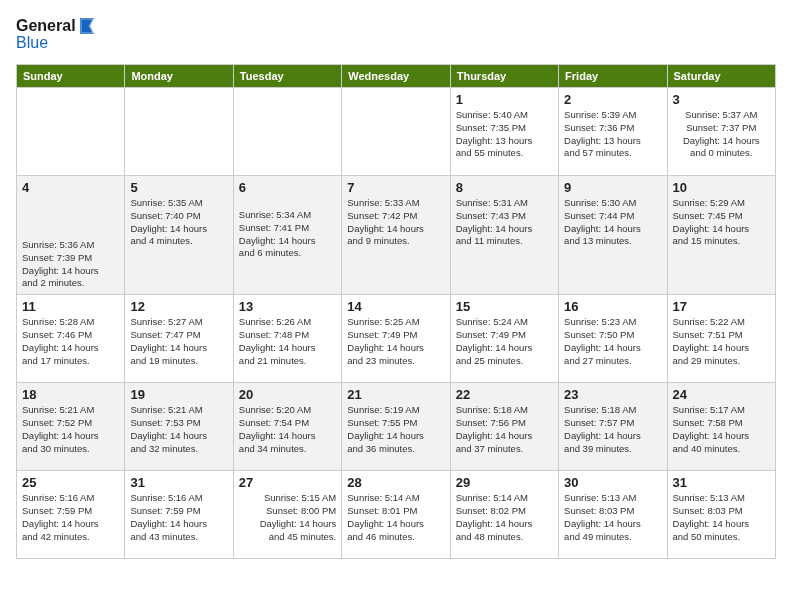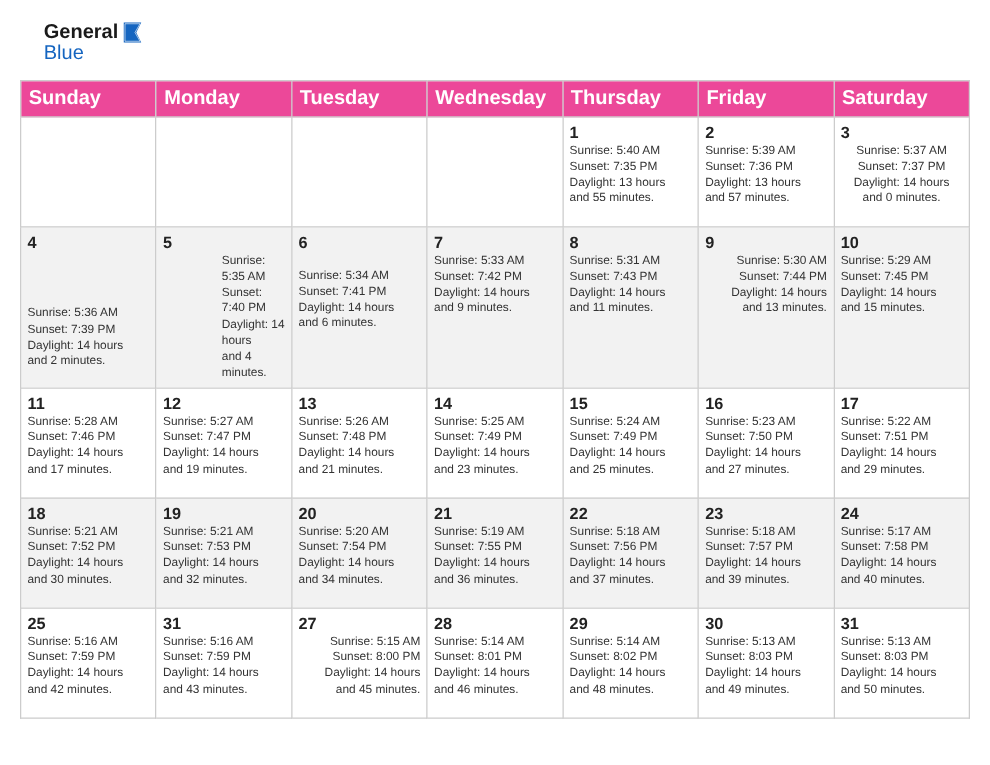--- a/index.html
+++ b/index.html
@@ -8,21 +8,20 @@
       background: #fff;
       width: 792px;
       min-height: 612px;
       padding: 16px;
     }
     .header {
       display: flex;
       justify-content: space-between;
       align-items: flex-start;
       margin-bottom: 12px;
-      margin-left: 19px;
     }
     .logo {
       display: flex;
       align-items: center;
       gap: 4px;
     }
     .title-block {
       text-align: right;
     }
     .month-title {
@@ -33,23 +32,23 @@
     .subtitle {
       font-size: 14px;
       color: #555;
     }
     .calendar {
       width: 100%;
       border-collapse: collapse;
       border: 1px solid #ccc;
     }
     .calendar th {
-      background-color: #ec4899;
+      background-color: #4d7c0f;
       color: #fff;
-      font-size: 16px;
+      font-size: 11px;
       font-weight: bold;
       padding: 5px 6px;
       text-align: left;
       border: 1px solid #ccc;
     }
     .calendar td {
       border: 1px solid #ccc;
       vertical-align: top;
       padding: 4px 5px;
       width: calc(100% / 7);
@@ -141,21 +140,21 @@
       <tr>
         <td>
           <div class="day-number">4</div>
           <div class="day-info" style="white-space: pre-line; margin-top: 44px;">Sunrise: 5:36 AM
 Sunset: 7:39 PM
 Daylight: 14 hours
 and 2 minutes.</div>
         </td>
         <td>
           <div class="day-number">5</div>
-          <div class="day-info" style="white-space: pre-line; margin-left: 47px;">Sunrise: 5:35 AM
+          <div class="day-info" style="white-space: pre-line;">Sunrise: 5:35 AM
 Sunset: 7:40 PM
 Daylight: 14 hours
 and 4 minutes.</div>
         </td>
         <td>
           <div class="day-number">6</div>
           <div class="day-info" style="white-space: pre-line; margin-top: 14px;">Sunrise: 5:34 AM
 Sunset: 7:41 PM
 Daylight: 14 hours
 and 6 minutes.</div>
@@ -169,21 +168,21 @@
         </td>
         <td>
           <div class="day-number">8</div>
           <div class="day-info" style="white-space: pre-line;">Sunrise: 5:31 AM
 Sunset: 7:43 PM
 Daylight: 14 hours
 and 11 minutes.</div>
         </td>
         <td>
           <div class="day-number">9</div>
-          <div class="day-info" style="white-space: pre-line; text-align: right;">Sunrise: 5:30 AM
+          <div class="day-info" style="white-space: pre-line;">Sunrise: 5:30 AM
 Sunset: 7:44 PM
 Daylight: 14 hours
 and 13 minutes.</div>
         </td>
         <td>
           <div class="day-number">10</div>
           <div class="day-info" style="white-space: pre-line;">Sunrise: 5:29 AM
 Sunset: 7:45 PM
 Daylight: 14 hours
 and 15 minutes.</div>

